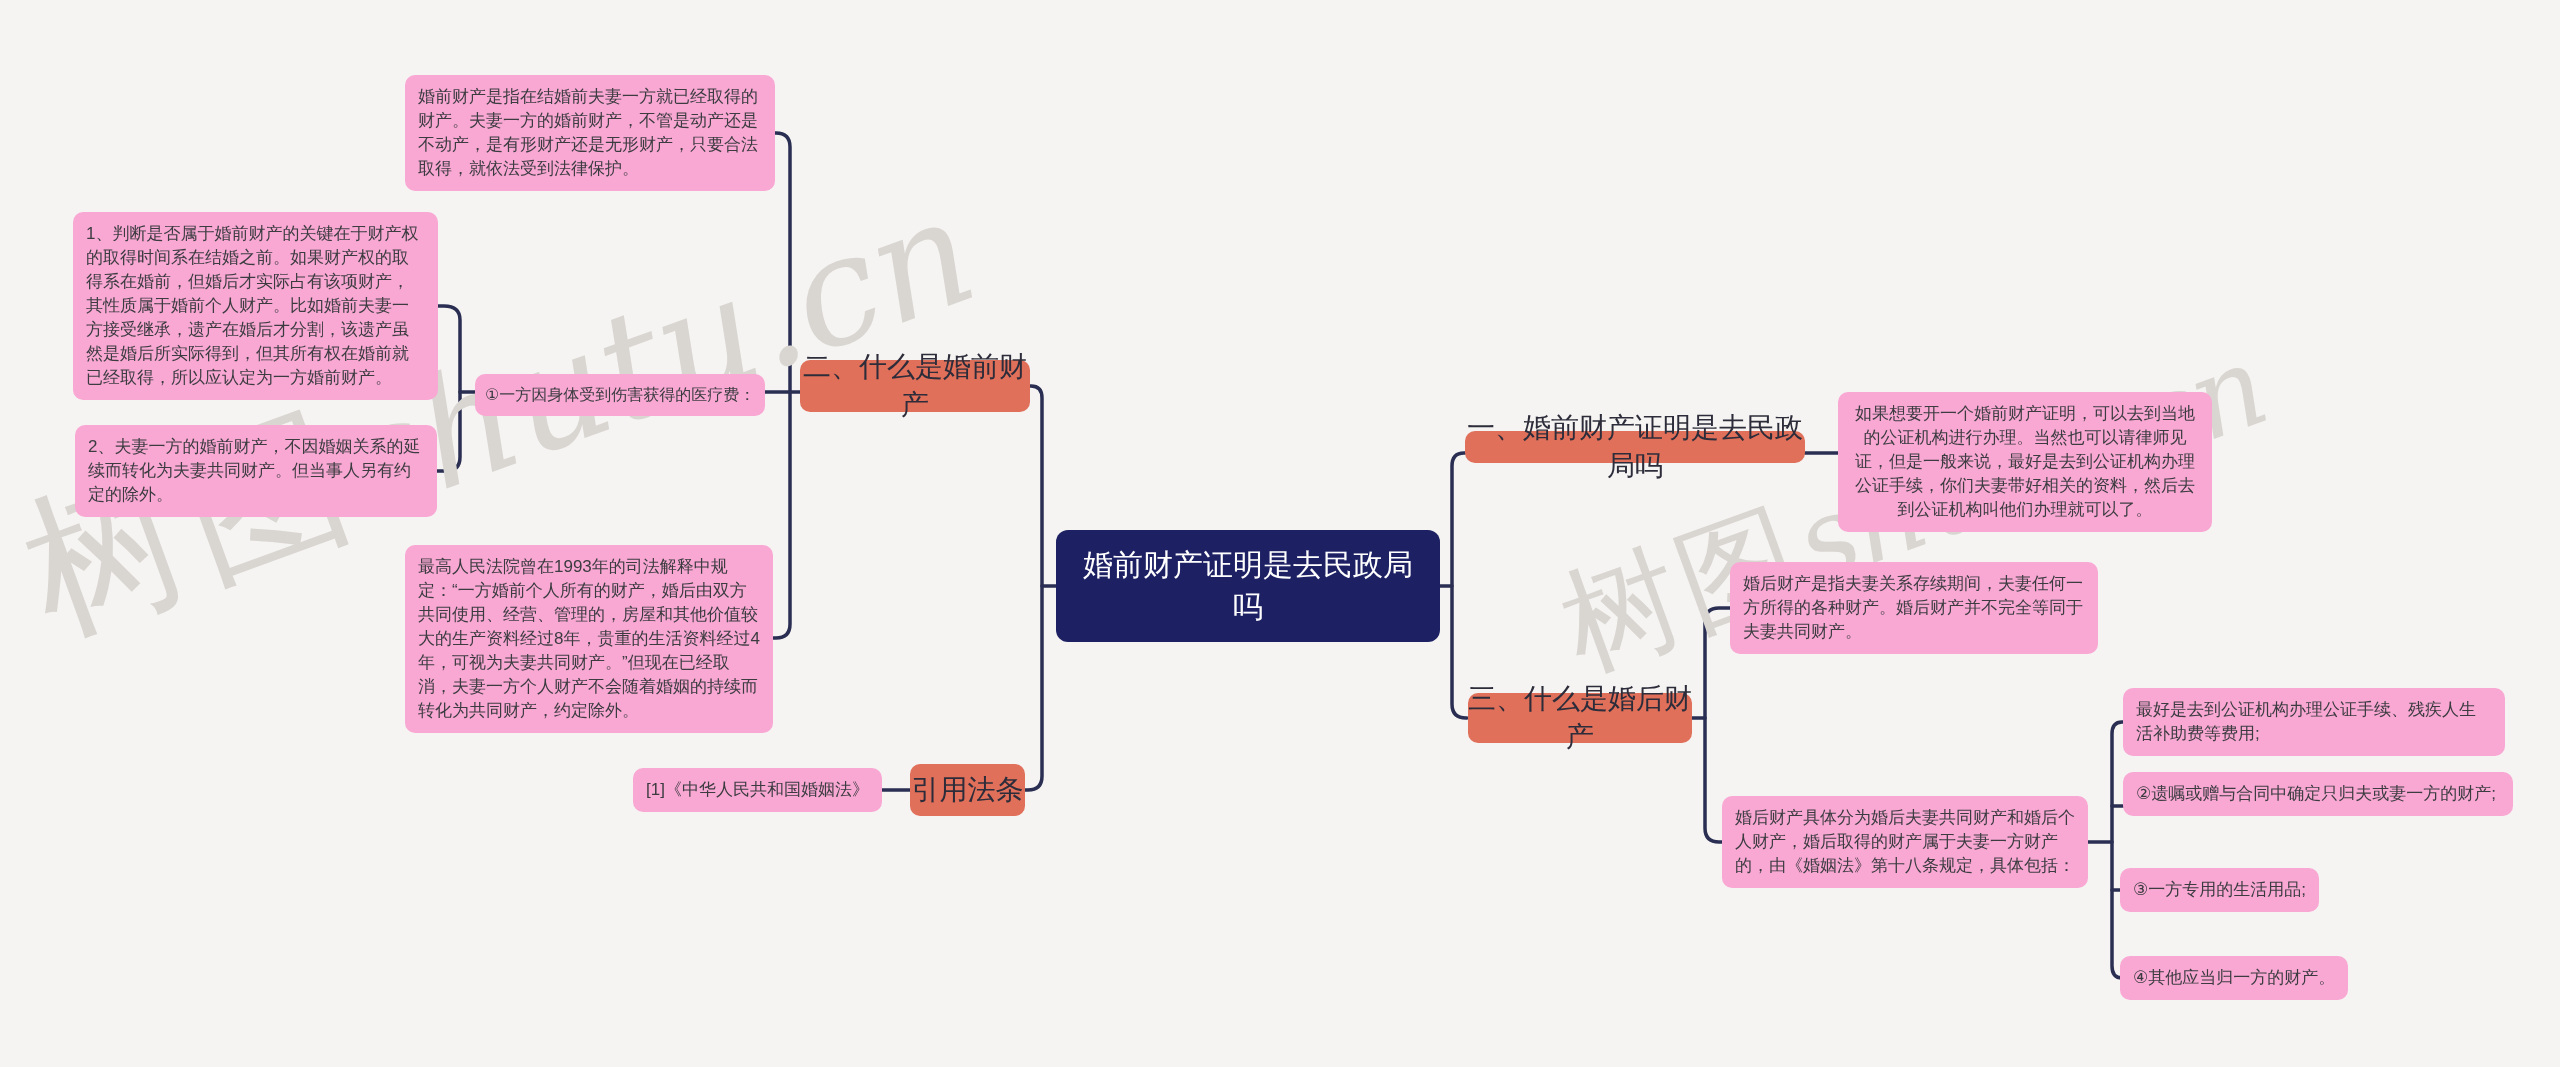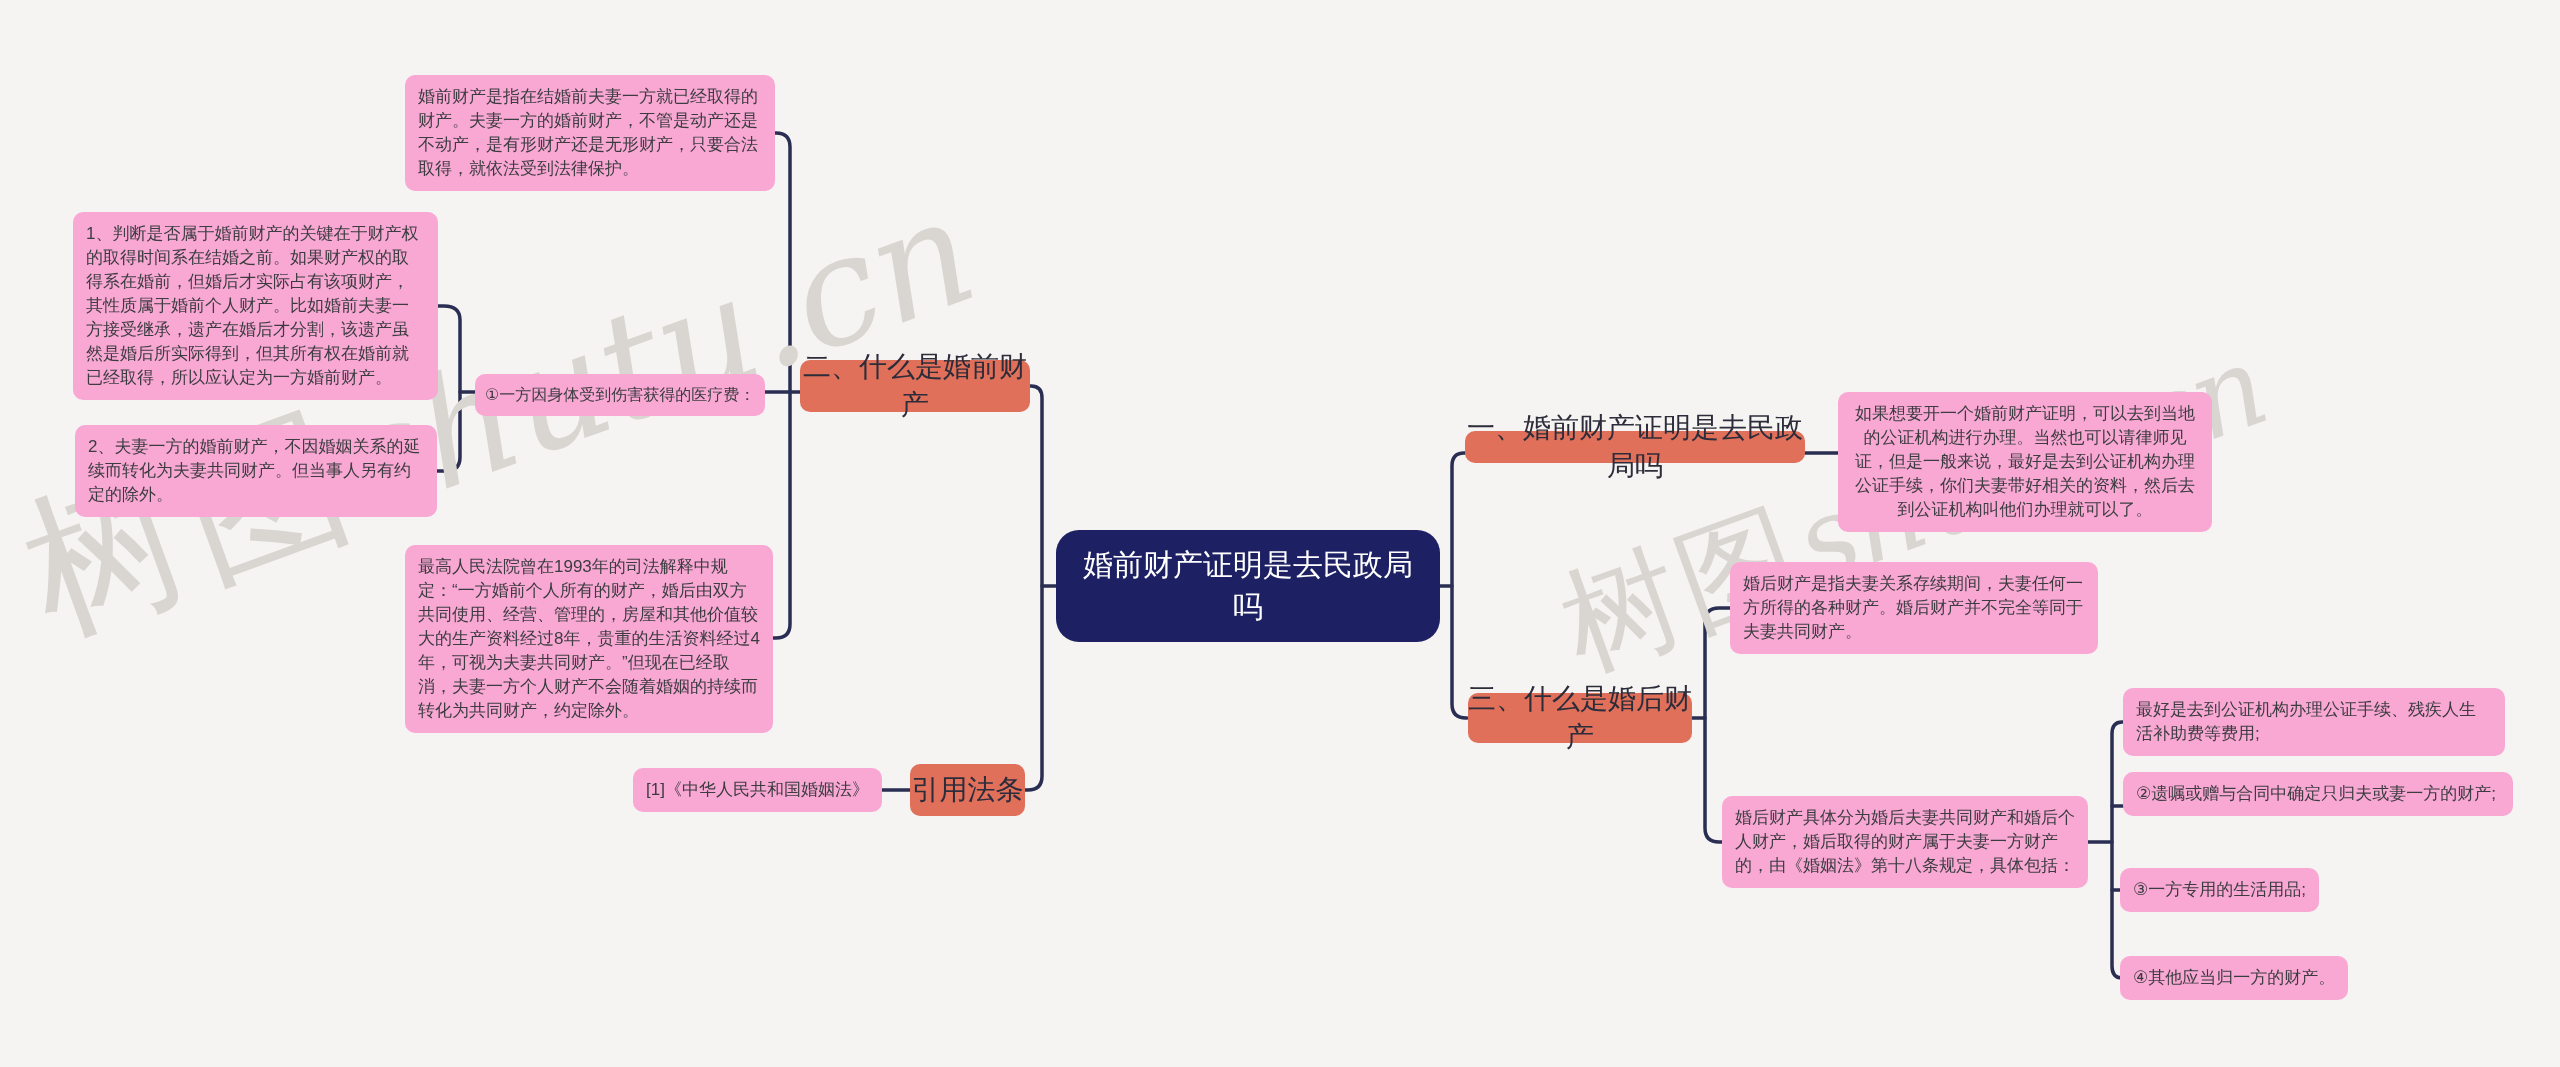--- a/index.html
+++ b/index.html
@@ -34,21 +34,21 @@
   .rnode{
     position:absolute;box-sizing:border-box;z-index:3;
     background:#e0705a;border-radius:10px;color:#2d2c3a;
     font-size:28px;display:flex;align-items:center;justify-content:center;
     text-align:center;
   }
 
   
   .central{
     position:absolute;box-sizing:border-box;z-index:3;
-    background:#1d2163;border-radius:23px;color:#ffffff;
+    background:#1d2163;border-radius:12px;color:#ffffff;
     font-size:30px;line-height:42px;display:flex;align-items:center;justify-content:center;
     text-align:center;padding:8px 20px;
   }
 </style>
 </head>
 <body>
 
 <div class="canvas">
 
   <div class="wm wm-a">

